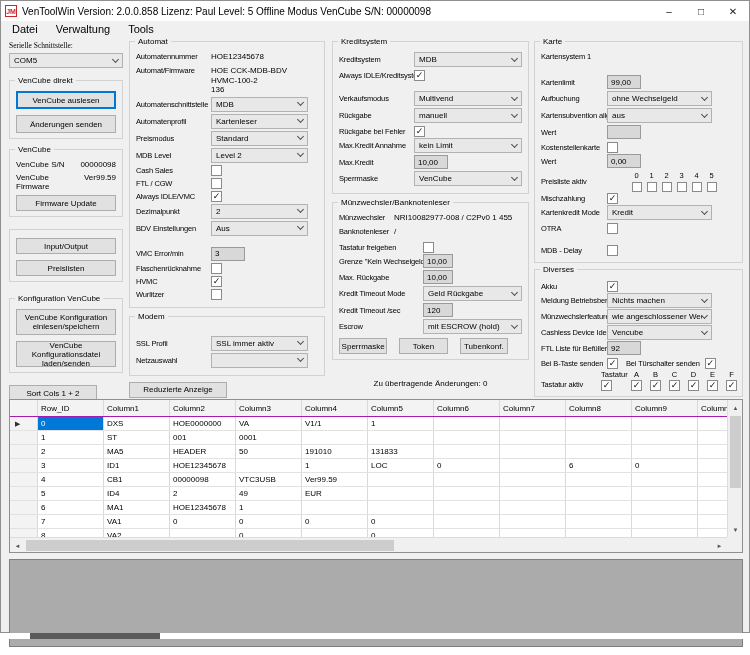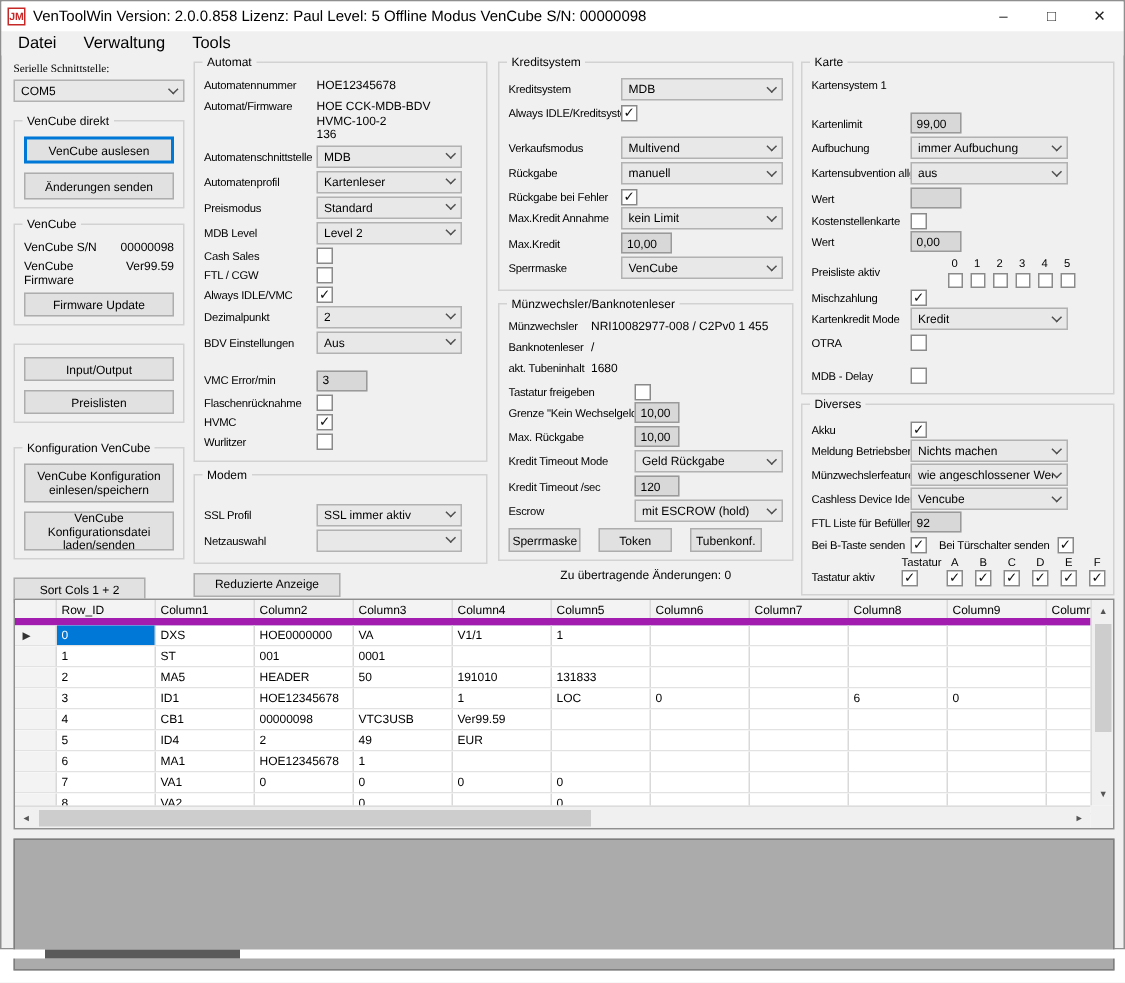--- a/index.html
+++ b/index.html
@@ -125,21 +125,21 @@
     text-align: center; font-size: 8px;
   }
   #reduzierte-btn { width: 98px; height: 16px; margin-top: 6px; }
   #sort-btn { width: 88px; height: 17px; margin-top: 12px; }
   .kv-row { display: flex; justify-content: space-between; font-size: 8px; margin-bottom: 4px; }
   
   .grid {
     position: absolute; left: 8px; top: 362px; width: 734px; height: 154px;
     background: #fff; border: 1px solid #8f8f8f; overflow: hidden;
   }
-  .g-head { display: flex; height: 17px; background: #4c1d95; border-bottom: 5px solid #a21caf; }
+  .g-head { display: flex; height: 17px; background: #5eead4; border-bottom: 1px solid #a21caf; }
   .g-cell {
     flex: 0 0 66px; border-right: 1px solid #d9d9d9; font-size: 8px;
     padding-left: 3px; display: flex; align-items: center;
     overflow: hidden; white-space: nowrap;
   }
   .g-colhead { background: #f3f3f3; }
   .g-rowhead { flex: 0 0 28px; background: #f3f3f3; }
   .g-row { display: flex; height: 14px; border-bottom: 1px solid #e2e2e2; background: #fff; }
   .g-cell.sel { background: #0078d7; color: #fff; }
   .rowptr { font-size: 7px; color: #333; margin-left: 2px; }
@@ -401,24 +401,20 @@
         <span class="gb-title">Münzwechsler/Banknotenleser</span>
         <div class="rows">
             <div class="frow row-info">
               <span class="flabel">Münzwechsler</span>
               <span class="fvalue">NRI10082977-008 / C2Pv0 1  455</span>
             </div>
             <div class="frow row-info">
               <span class="flabel">Banknotenleser</span>
               <span class="fvalue">/</span>
             </div>
-            <div class="frow row-info">
-              <span class="flabel">akt. Tubeninhalt</span>
-              <span class="fvalue">1680</span>
-            </div>
             <div class="frow row-check">
               <span class="flabel">Tastatur freigeben</span>
               <span class="cb"></span>
             </div>
             <div class="frow row-text">
               <span class="flabel">Grenze "Kein Wechselgeld"</span>
               <div class="tbox">10,00</div>
             </div>
             <div class="frow row-text">
               <span class="flabel">Max. Rückgabe</span>
@@ -460,21 +456,21 @@
               <span class="fvalue"></span>
             </div>
             <div class="fgap"></div>
             <div class="frow row-text">
               <span class="flabel">Kartenlimit</span>
               <div class="tbox">99,00</div>
             </div>
             <div class="frow row-combo">
               <span class="flabel">Aufbuchung</span>
               <div class="combo">
-                <span class="cval">immer Aufbuchung</span>
+                <span class="cval">ohne Wechselgeld</span>
                 <span class="chev"></span>
               </div>
             </div>
             <div class="frow row-combo">
               <span class="flabel">Kartensubvention allg.</span>
               <div class="combo">
                 <span class="cval">aus</span>
                 <span class="chev"></span>
               </div>
             </div>

